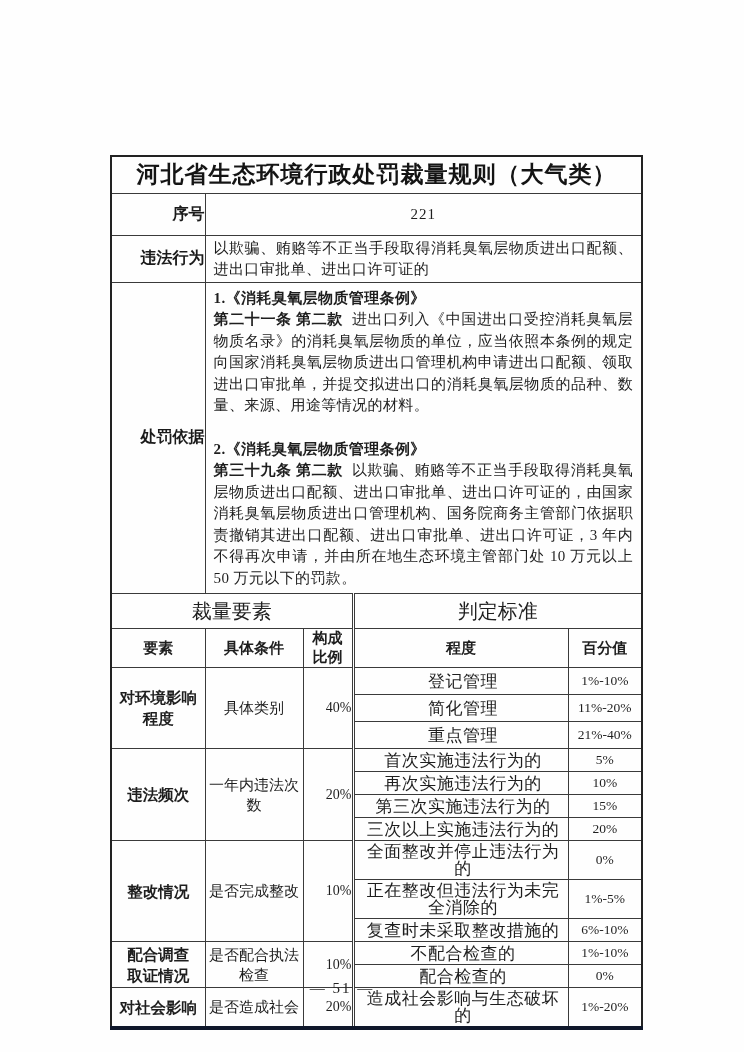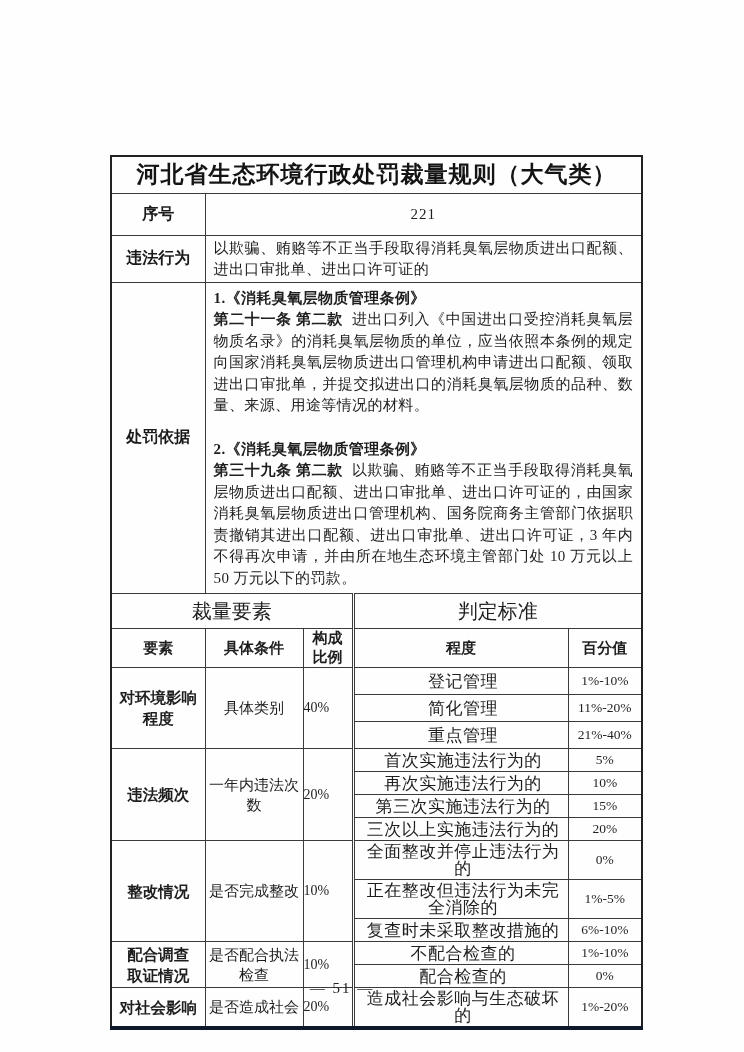--- a/index.html
+++ b/index.html
@@ -46,21 +46,21 @@
   .tr-last     { height: 22px; }
 
   .title-cell {
     text-align: center;
     font-weight: bold;
     font-size: 23px;
     letter-spacing: 1px;
     color: #141414;
   }
   .label-cell {
-    text-align: center;
+    text-align: right;
     font-weight: bold;
     font-size: 16px;
     color: #1a1a1a;
     margin-top: 32px;
   }
   .serial-cell {
     text-align: center;
     font-size: 15px;
     letter-spacing: 1px;
   }
@@ -109,21 +109,21 @@
   }
   .condition-cell {
     text-align: center;
     font-size: 15px;
     letter-spacing: 0;
     white-space: pre-line;
     line-height: 20px;
     padding: 0 2px;
   }
   .ratio-cell {
-    text-align: left;
+    text-align: right;
     font-size: 14px;
     font-family: "Liberation Serif", "DejaVu Serif", serif;
   }
   .degree-cell {
     font-size: 17px;
     letter-spacing: 0.5px;
     line-height: 17px;
     padding: 2px 4px 2px 8px;
     text-align: center;
   }

